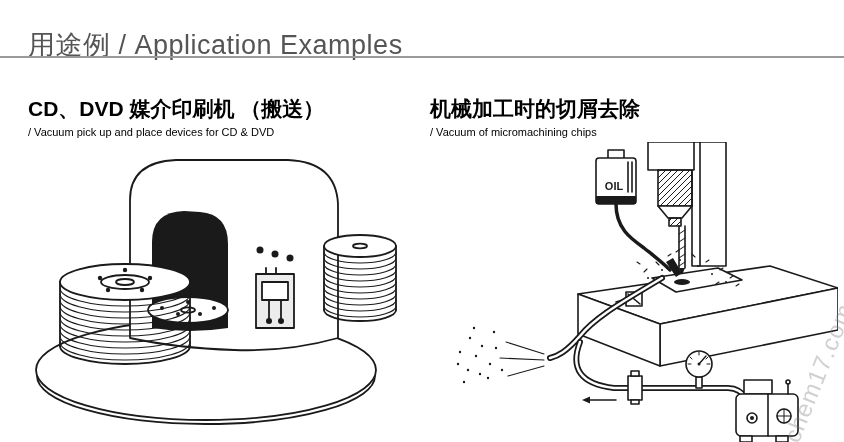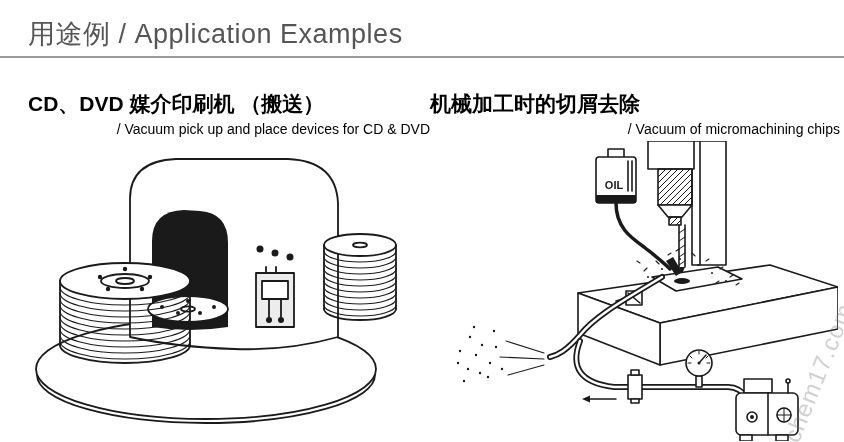--- a/index.html
+++ b/index.html
@@ -1,29 +1,29 @@
 <!DOCTYPE html>
 <html><head>
 <meta charset="utf-8">
 <style>
   html,body{margin:0;padding:0;background:#fff;}
   .page{
     position:relative;width:844px;height:442px;background:#fff;overflow:hidden;
     font-family:"Liberation Sans","DejaVu Sans",sans-serif;color:#111;
   }
   .header h1{
-    margin:0;padding:16px 0 8px 28px;
+    margin:0;padding:27px 0 8px 28px;
     font-size:27px;font-weight:500;color:#555;letter-spacing:.5px;
   }
   .divider{position:absolute;left:0;top:56px;width:844px;height:0;border-top:2px solid #9a9a9a;}
   .columns{display:flex;padding:12px 0 0 28px;}
   .col-left{width:402px;}
   .col-right{width:410px;}
-  .sec-title{margin:18px 0 3px 0;font-size:21px;font-weight:700;color:#000;}
-  .sec-sub{margin:0;font-size:14px;font-weight:400;color:#000;text-align:right;}
+  .sec-title{margin:12px 0 3px 0;font-size:21px;font-weight:700;color:#000;}
+  .sec-sub{margin:0;font-size:11px;font-weight:400;color:#000;}
   .illus{display:block;margin-top:4px;}
   .watermark{
     position:absolute;left:778px;top:436px;
     transform:rotate(-68deg);transform-origin:left top;
     font-size:24px;letter-spacing:1px;color:rgba(120,120,120,.35);
     white-space:nowrap;pointer-events:none;
   }
 </style>
 </head>
 <body>

